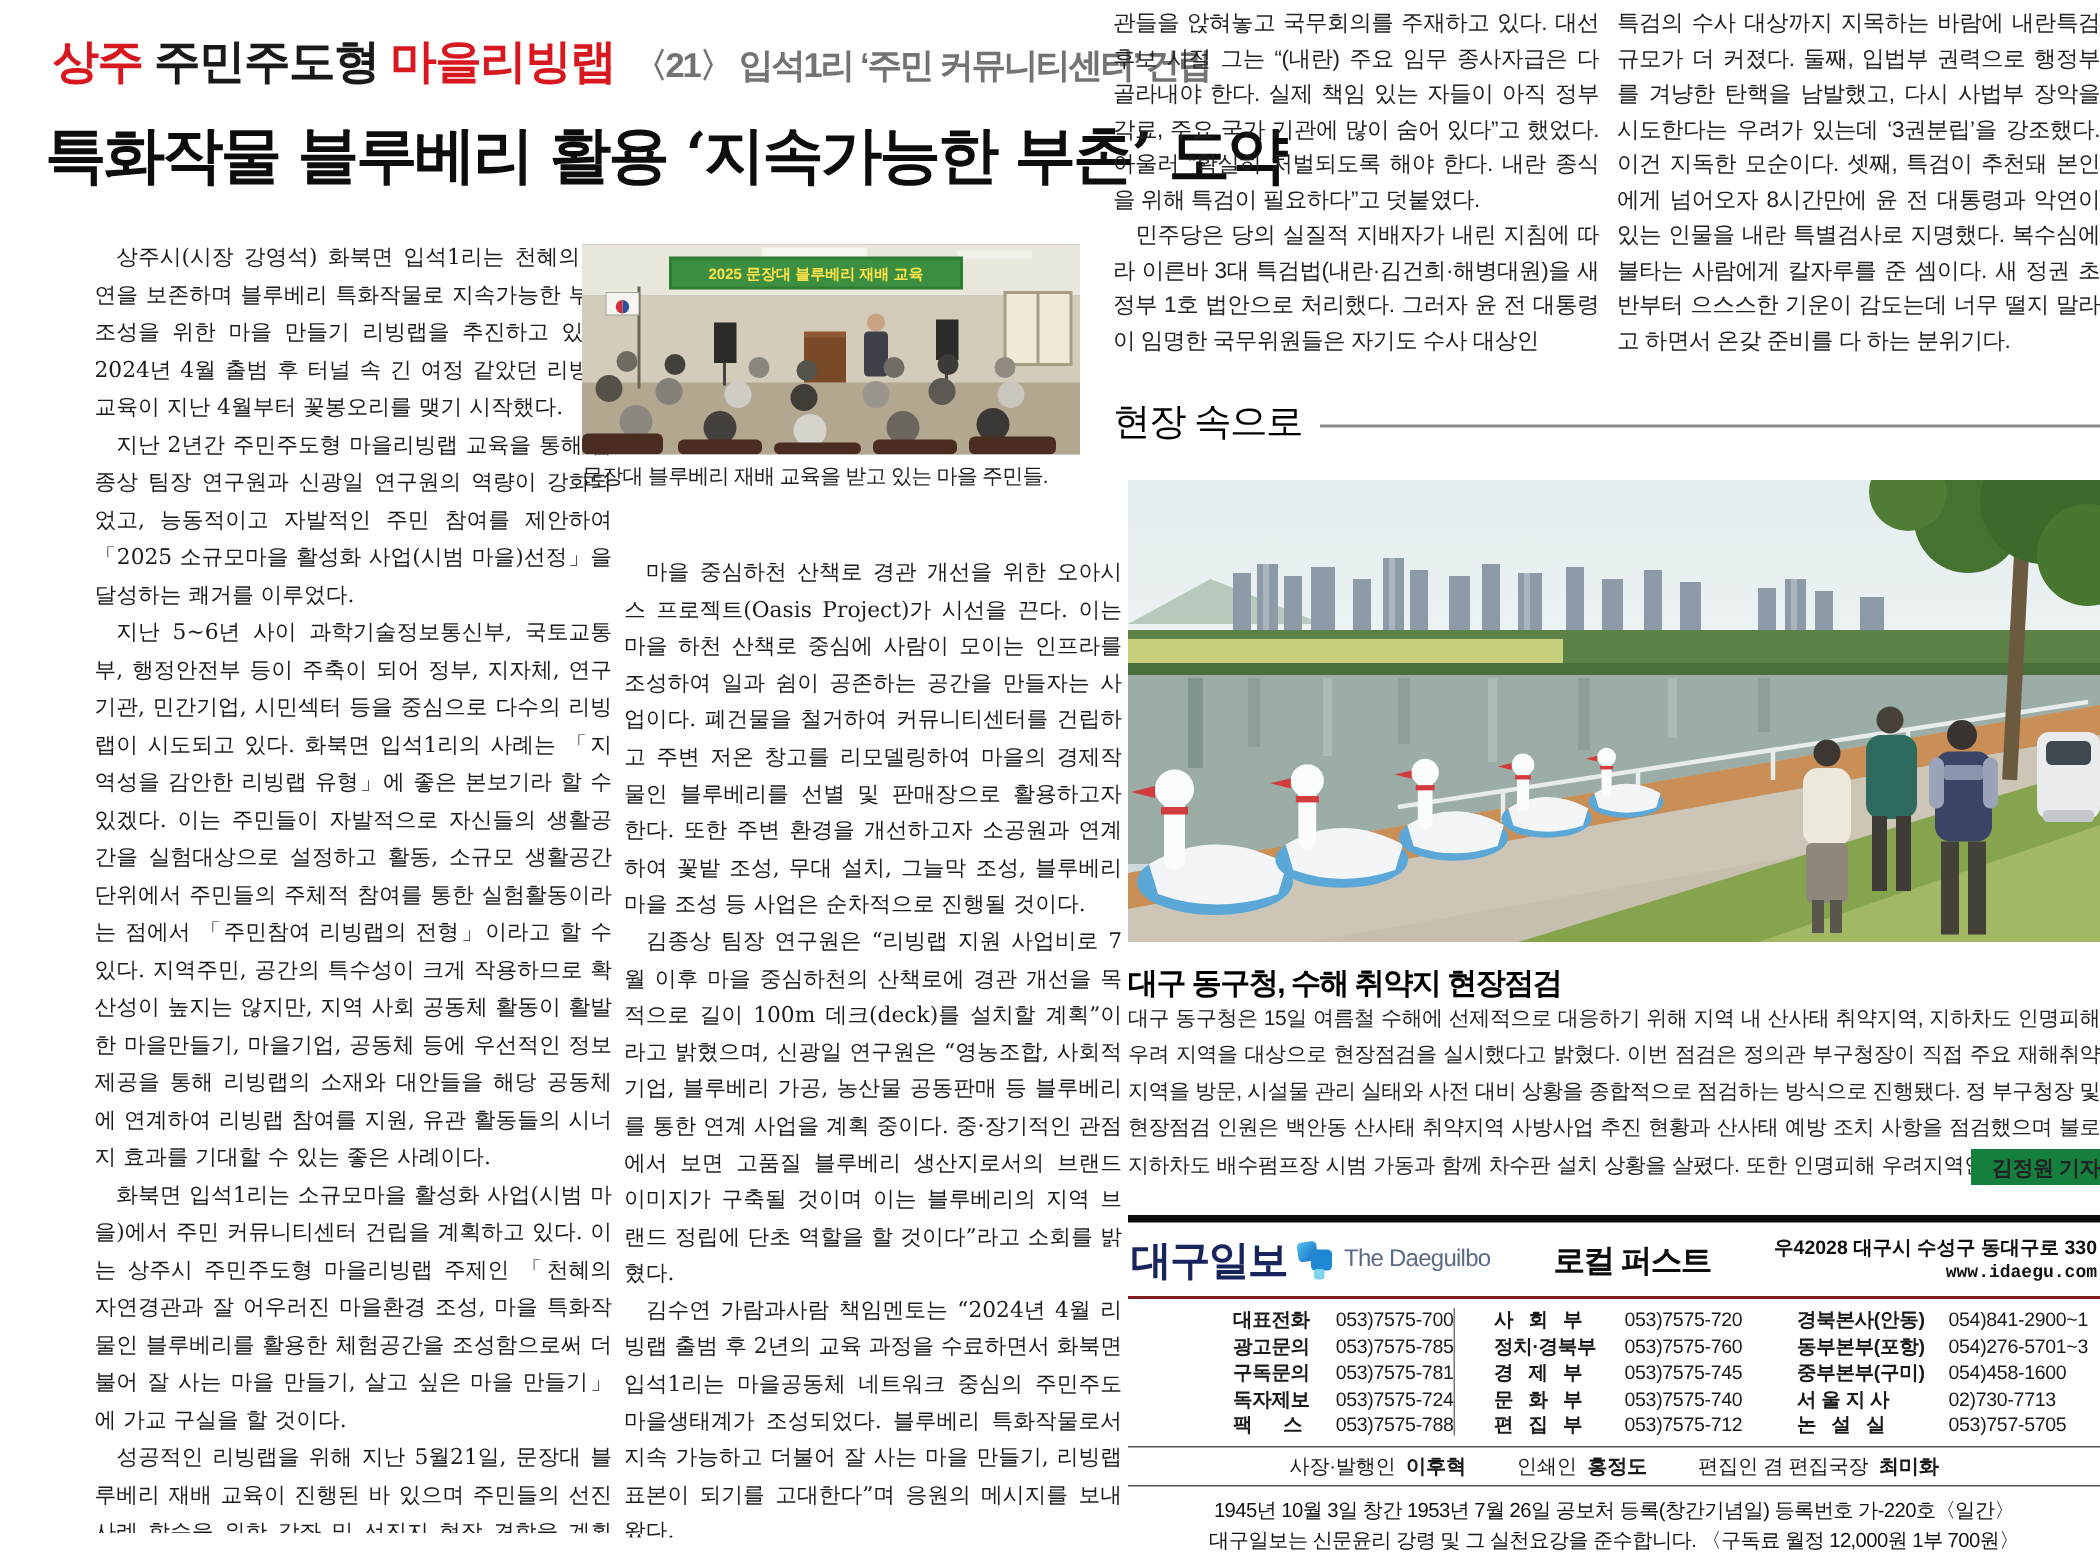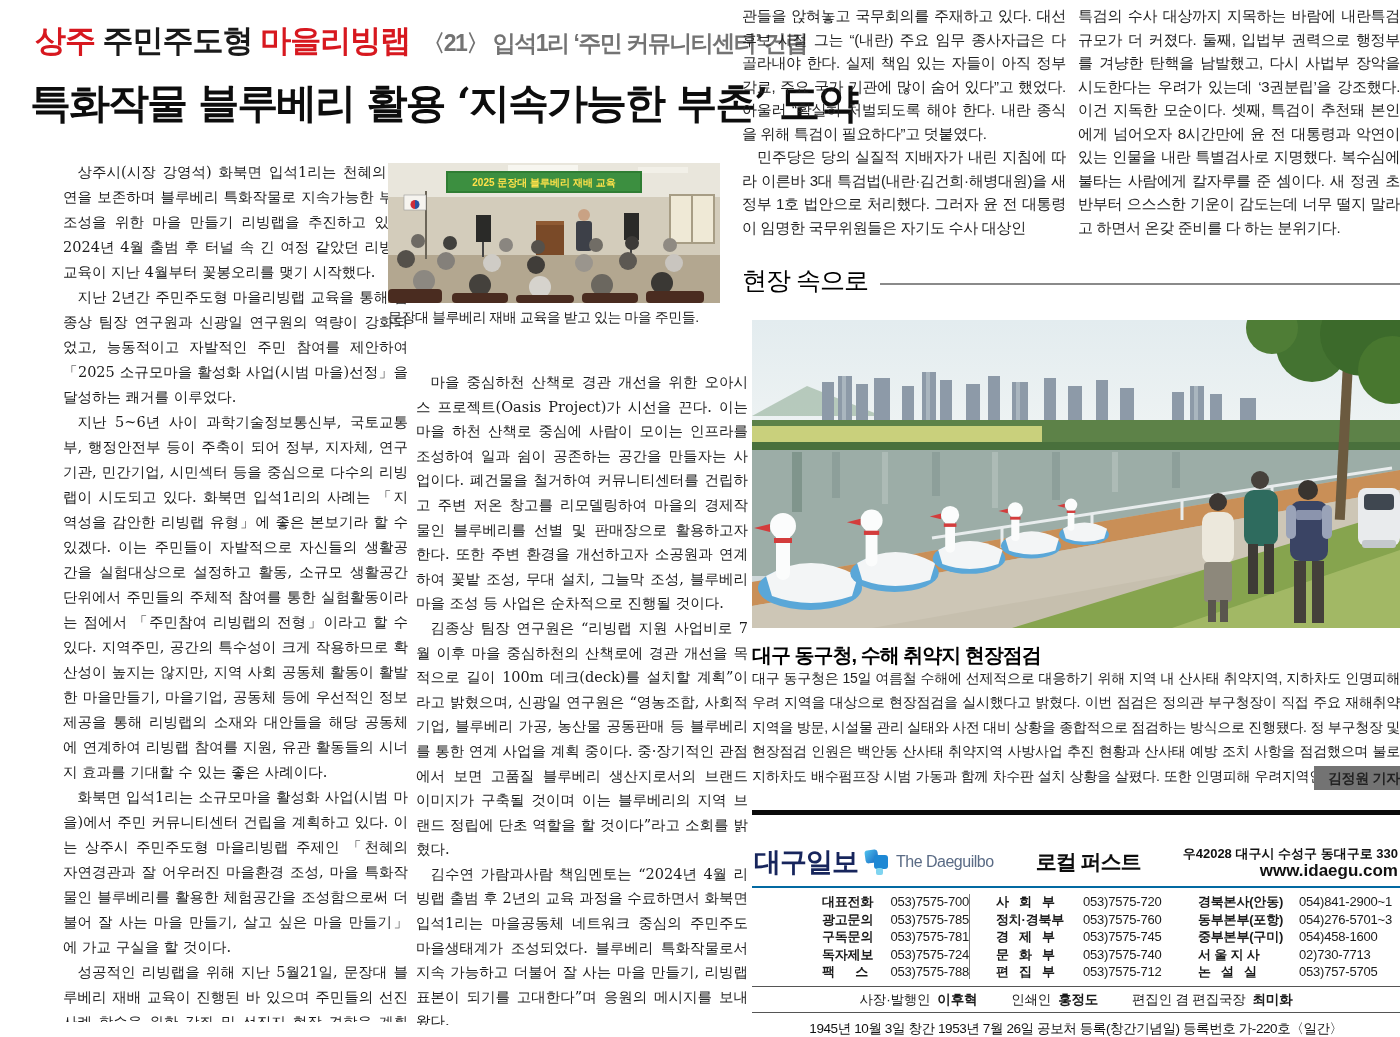--- a/index.html
+++ b/index.html
@@ -38,32 +38,32 @@
   .op-col2{left:1078px;top:4px;width:322px;height:252px;overflow:hidden;}
   .op-col2 .para{text-indent:0;}
   
   .field-title{left:742px;top:264px;font-size:25px;font-weight:400;letter-spacing:-1px;color:#000;}
   .field-rule{left:880px;top:283px;width:520px;height:0;border-top:2px solid #8a8a8a;}
   .photo2-frame{left:752px;top:320px;width:648px;height:308px;overflow:hidden;background:#cfd8da;}
   .cap-title{left:752px;top:642px;width:736px;font-size:20px;font-weight:800;letter-spacing:-1px;color:#000;}
   .cap-body{left:752px;top:666px;width:648px;height:126px;overflow:hidden;position:absolute;
     font-size:14px;line-height:24.4px;text-align:justify;letter-spacing:-0.3px;color:#222;}
   .cap-body p{margin:0;}
-  .cap-reporter{position:absolute;right:0;bottom:2px;background:#737373;padding-left:14px;
+  .cap-reporter{position:absolute;right:0;bottom:2px;background:#15803d;padding-left:14px;
     font-size:14px;font-weight:700;}
   
   .mast{left:752px;top:810px;width:648px;border-top:5px solid #0a0a0a;}
   .mast-row1{display:flex;align-items:center;justify-content:space-between;
-    padding:7px 2px 6px 2px;border-bottom:2px solid #0369a1;margin-top:22px;}
+    padding:7px 2px 6px 2px;border-bottom:2px solid #7f1d1d;}
   .logo-wrap{display:flex;align-items:center;gap:6px;}
   .logo-kr{font-size:27px;font-weight:900;letter-spacing:-1px;color:#17255c;}
   .logo-en{font-size:16px;color:#5a6b85;letter-spacing:-0.5px;}
   .slogan{font-size:21px;font-weight:900;letter-spacing:-1px;color:#0d0d0d;}
   .addr{text-align:right;font-size:13px;font-weight:800;line-height:17px;color:#111;}
-  .addr .site{font-family:Liberation Sans, sans-serif;font-size:17px;}
+  .addr .site{font-family:Liberation Mono, monospace;font-size:12px;}
   .phones{display:flex;padding:6px 0 7px 0;border-bottom:1px solid #555;}
   .ph-group{display:flex;flex-direction:column;gap:2.5px;}
   .ph-g1{width:218px;padding-left:24px;border-right:1px solid #777;box-sizing:border-box;}
   .ph-g2{width:228px;padding-left:26px;box-sizing:border-box;}
   .ph-g3{width:202px;box-sizing:border-box;}
   .pair-row{display:flex;font-size:13px;line-height:15px;letter-spacing:-0.2px;white-space:pre;}
   .pair-row .c0{font-weight:800;margin-right:9px;}
   .pair-row .c1{font-weight:500;}
   .ph-g1 .c0{width:62px;padding-left:46px;}
   .ph-g2 .c0{width:78px;}

